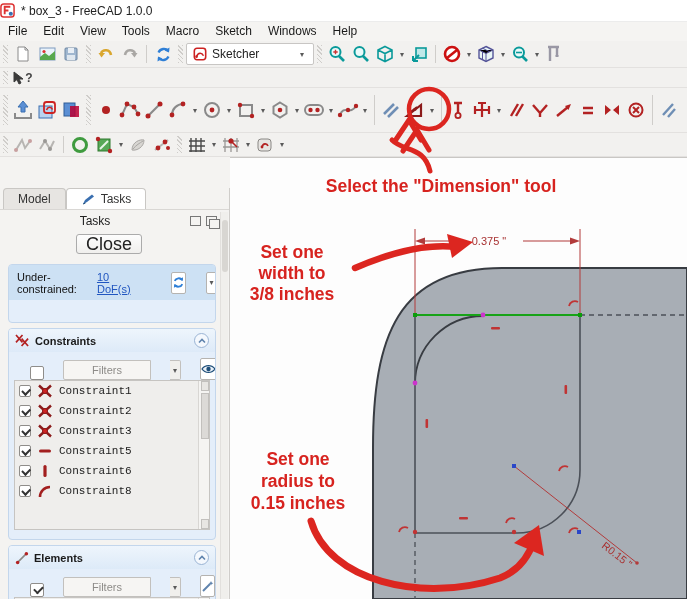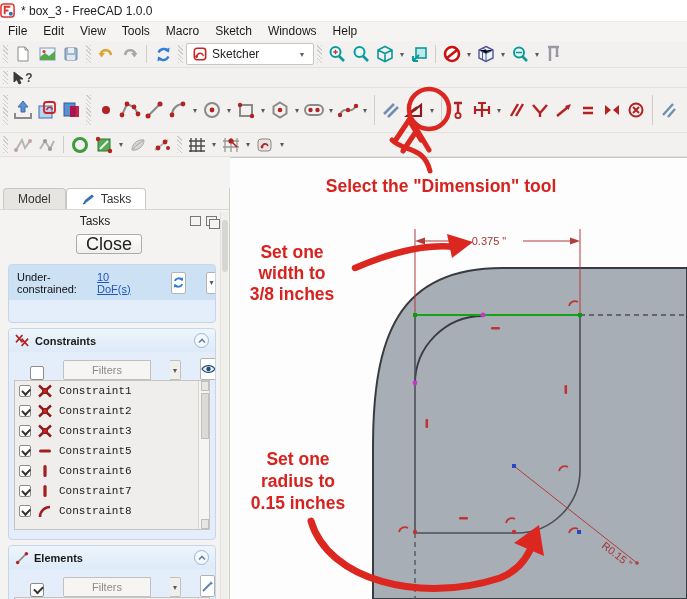--- a/index.html
+++ b/index.html
@@ -611,31 +611,20 @@
               </svg>
             </span>
 
     <span>Constraint6</span>
   </div>
           <div class="list-row">
     <span class="cb checked"></span>
 
     <span class="cticon" style="display: inline-flex;">
               <svg width="16" height="14" viewBox="0 0 16 14">
-                <rect x="6.4" y="1" width="3.2" height="12" rx="1.6" fill="#a21f1f"></rect>
-              </svg>
-            </span>
-
-    <span>Constraint7</span>
-  </div>
-          <div class="list-row">
-    <span class="cb checked"></span>
-
-    <span class="cticon" style="display: inline-flex;">
-              <svg width="16" height="14" viewBox="0 0 16 14">
                 <path d="M3 13 A10 10 0 0 1 13 3" fill="none" stroke="#a21f1f" stroke-width="2.6"></path>
               </svg>
             </span>
     <span>Constraint8</span>
   </div>
           <div class="lscroll">
           <span class="arr up"></span>
           <span class="thumb"></span>
           <span class="arr dn"></span>
         </div>

